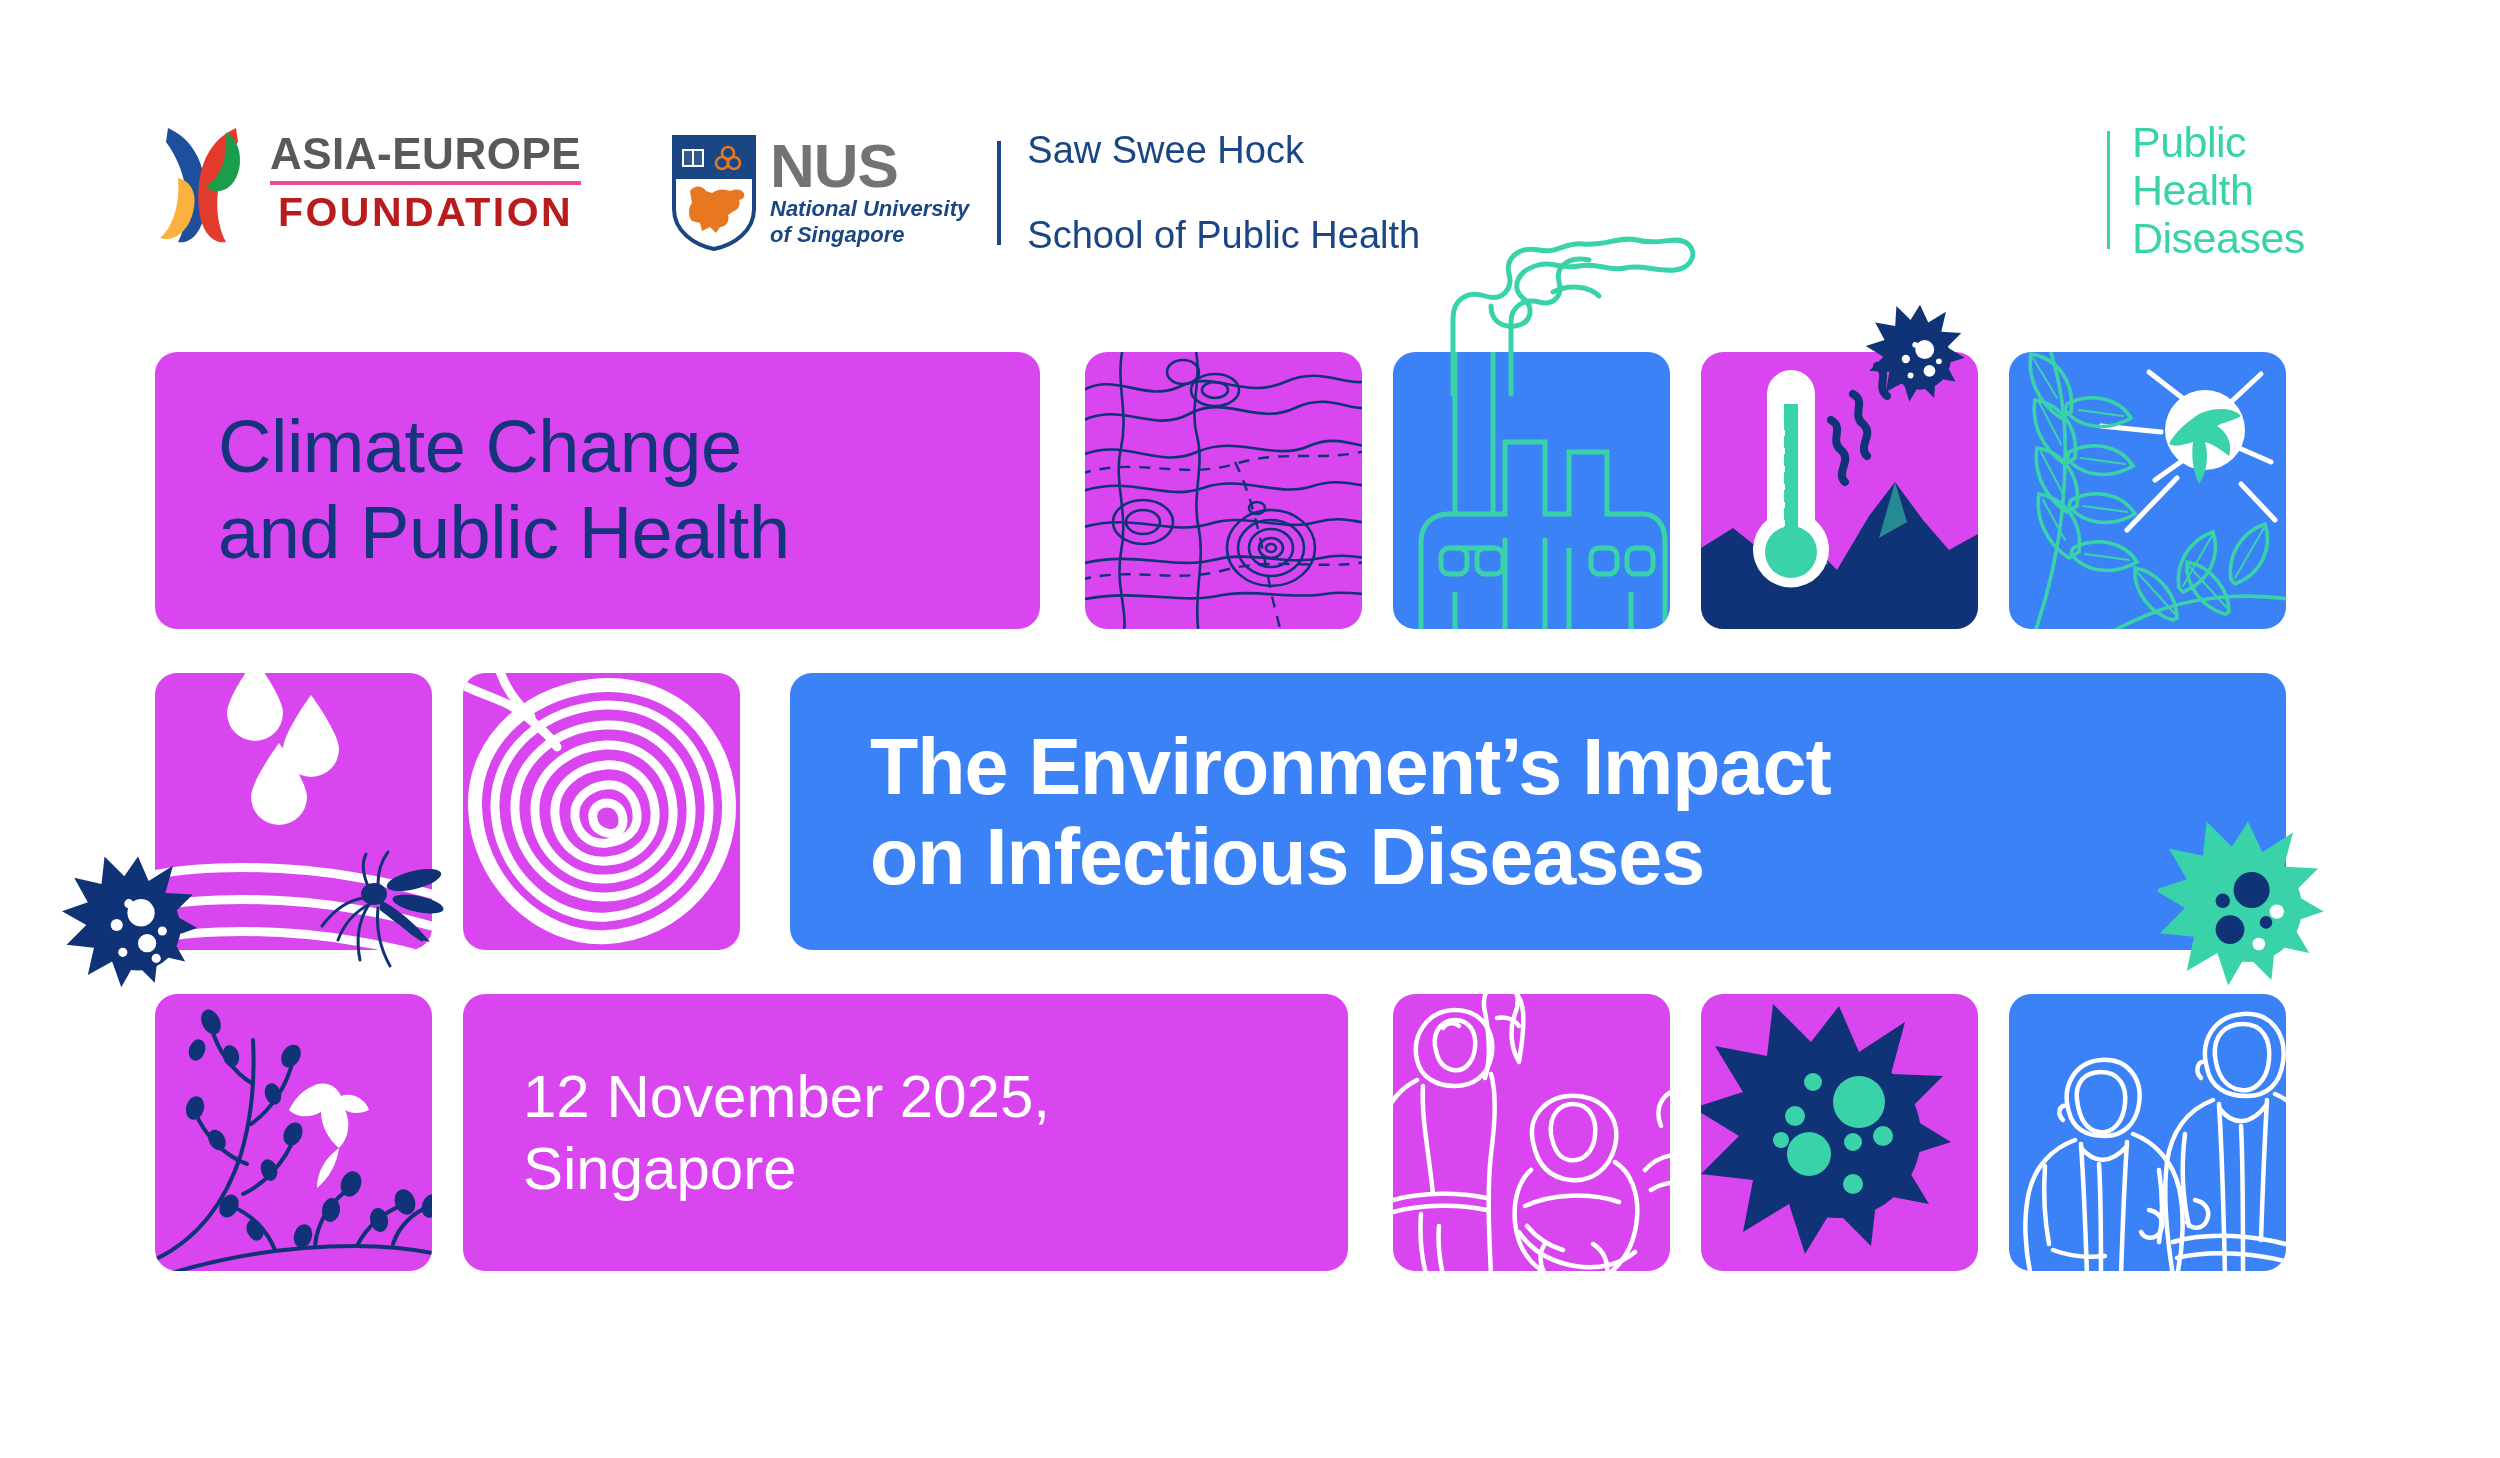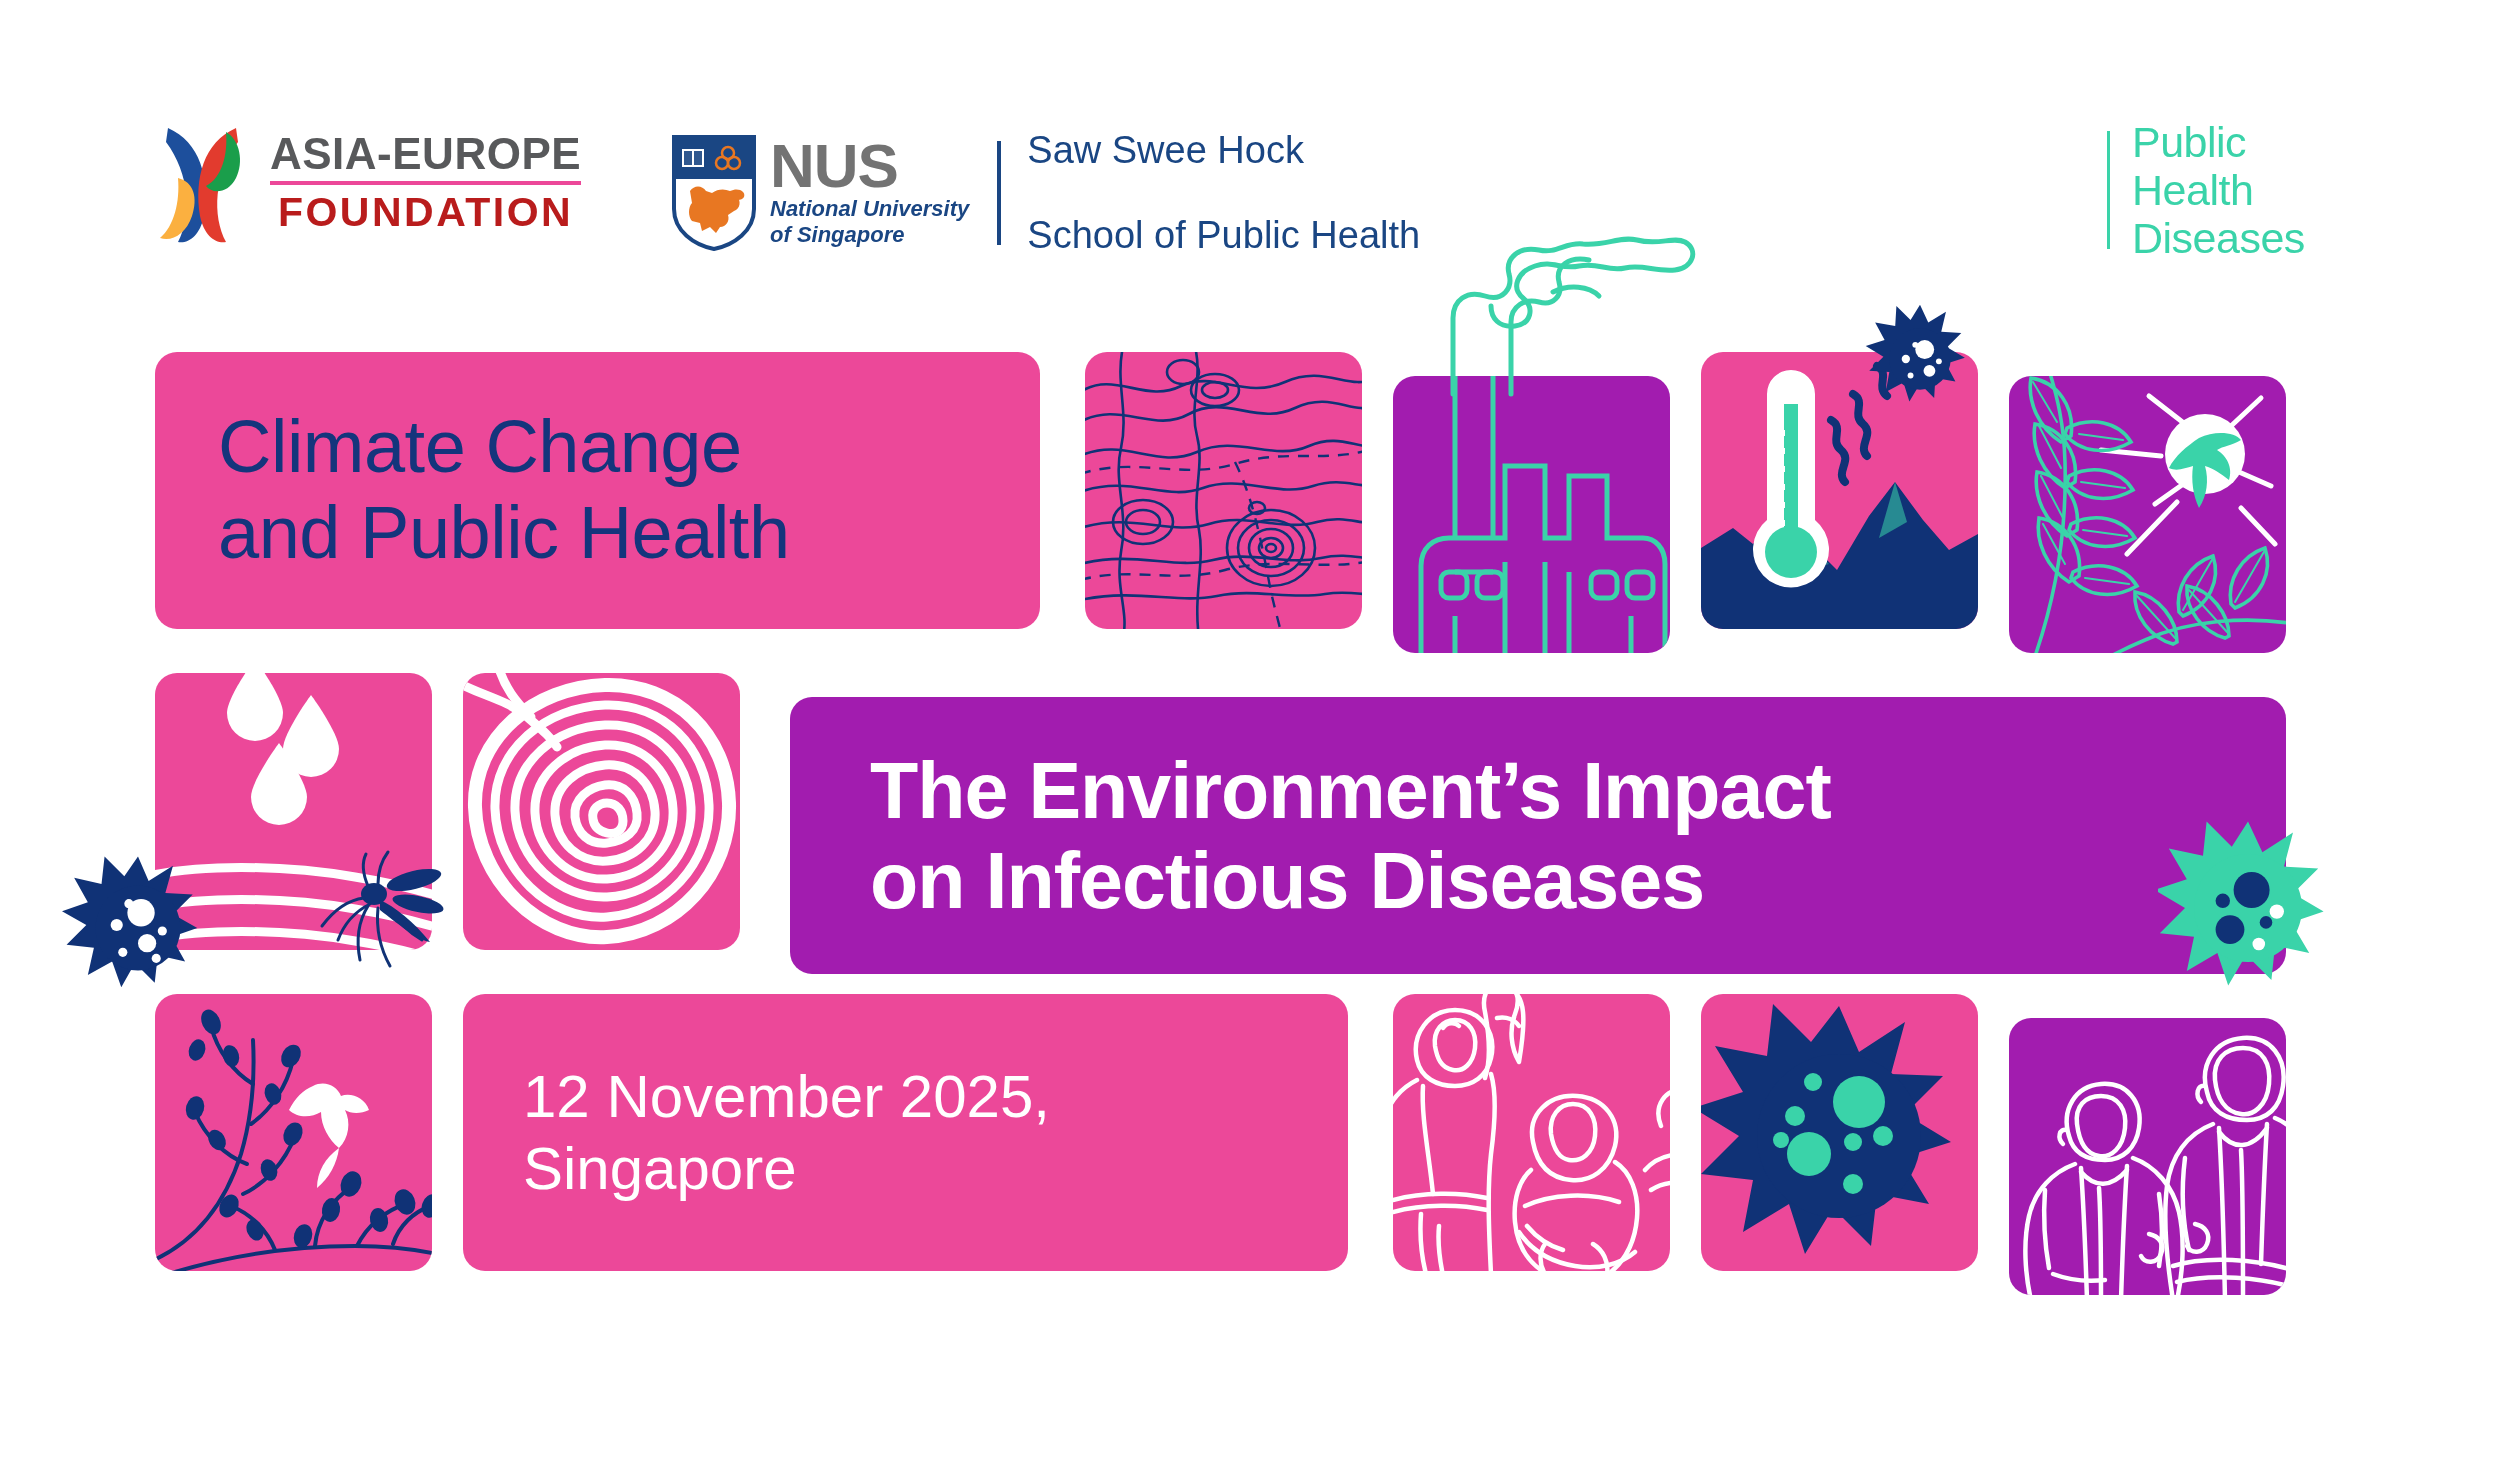--- a/index.html
+++ b/index.html
@@ -41,22 +41,22 @@
   #ssh-line1, #ssh-line2 { font-size: 38px; color: #1a4683; line-height: 1.28; font-weight: 500; }
 
   
   #phn-logo { left: 2107px; top: 0px; }
   #phn-divider { width: 3px; height: 118px; background: #3ad3a9; margin-right: 22px; }
   #phn-words { display: flex; flex-direction: column; }
   .phn-line { font-size: 43px; color: #3ad3a9; line-height: 1.12; font-weight: 400; letter-spacing: -0.5px; }
 
   
   .tile { position: absolute; border-radius: 22px; overflow: hidden; }
-  .tile.teal { background: #ec4899; }
-  .tile.navy { background: #a21caf; margin-top: 24px; }
+  .tile.teal { background: #d946ef; }
+  .tile.navy { background: #3b82f6; }
   .tile svg { display: block; width: 100%; height: 100%; }
 
   .overflow-art { position: absolute; pointer-events: none; }
   .overflow-art svg { display: block; }
 
   
   #tile-title      { left: 155px;  top: 352px; width: 885px;  height: 277px; }
   #tile-topo       { left: 1085px; top: 352px; width: 277px;  height: 277px; }
   #tile-factory    { left: 1393px; top: 352px; width: 277px;  height: 277px; }
   #tile-thermo     { left: 1701px; top: 352px; width: 277px;  height: 277px; }

